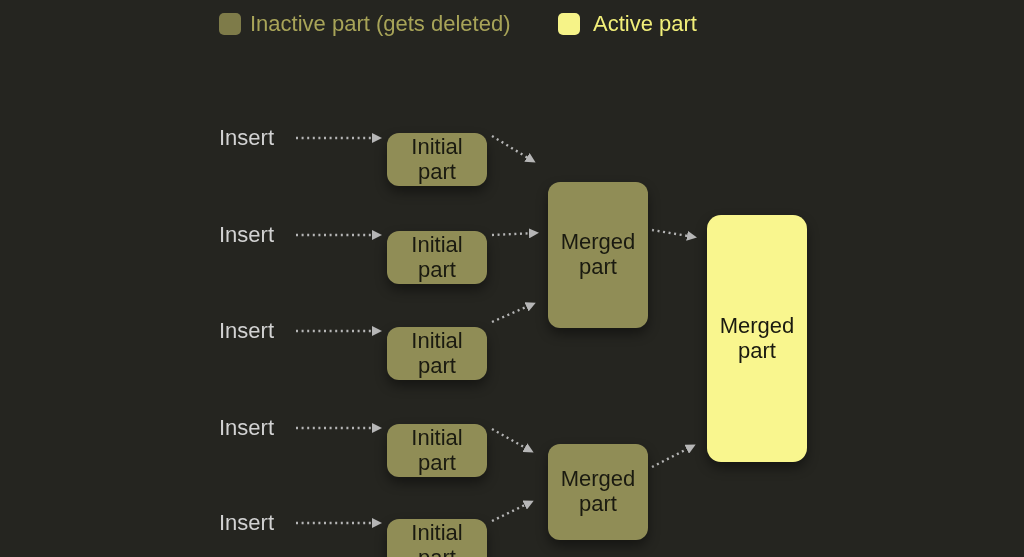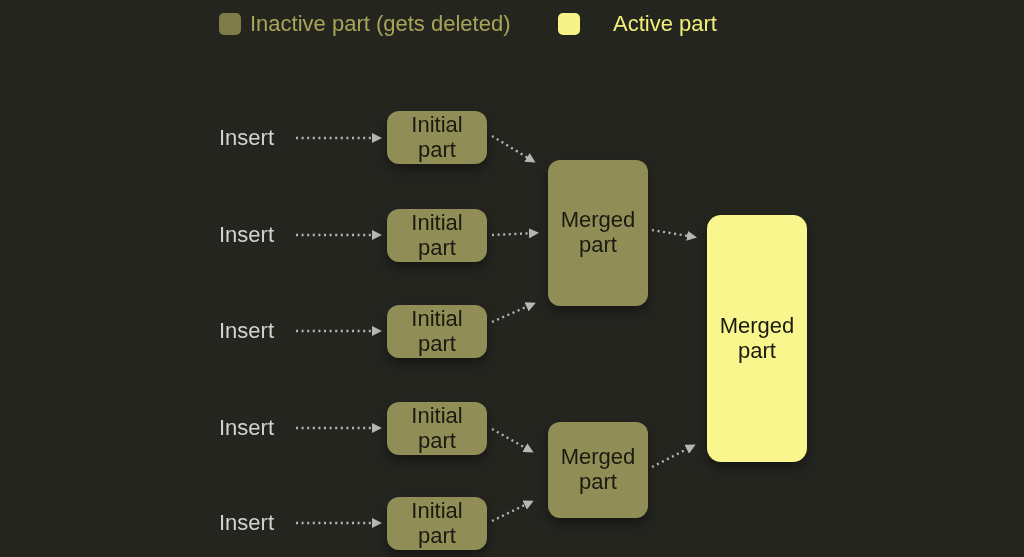--- a/index.html
+++ b/index.html
@@ -16,41 +16,41 @@
   
   .legend-swatch{
     position:absolute;width:22px;height:22px;border-radius:5px;top:13px;
   }
   .legend-swatch.inactive{left:219px;background:var(--inactive-swatch,#7e7b49);}
   .legend-swatch.active{left:558px;background:var(--active-swatch,#f6f388);}
   .legend-label{
     position:absolute;top:10px;font-size:22px;line-height:28px;white-space:nowrap;
   }
   .legend-label.inactive{left:250px;color:var(--inactive-text,#a8a458);}
-  .legend-label.active{left:593px;color:var(--active-text,#f2ef79);margin-left:20px;}
+  .legend-label.active{left:593px;color:var(--active-text,#f2ef79);}
   
   svg.arrows{position:absolute;left:0;top:0;pointer-events:none;}
   svg.arrows path.link{
     fill:none;stroke:var(--arrow,#b6b6b6);
     stroke-width:2.4;stroke-dasharray:2 3.6;
   }
   
   .insert-label{
     position:absolute;left:219px;width:72px;
     color:#d2d2d2;font-size:22px;line-height:30px;
   }
   
   .part-box{
     position:absolute;display:flex;align-items:center;justify-content:center;
     text-align:center;border-radius:12px;
     font-size:22px;line-height:1.12;color:#1a1a10;
     box-shadow:0 6px 12px rgba(0,0,0,.42);
     padding:0 4px;box-sizing:border-box;
   }
-  .part-box.inactive{background:var(--inactive-fill,#908d56);}
+  .part-box.inactive{background:var(--inactive-fill,#908d56);margin-top:22px;}
   .part-box.active{background:var(--active-fill,#f9f68e);border-radius:14px;}
   .initial{left:387px;width:100px;height:53px;}
   .initial.r1{top:111px;}
   .initial.r2{top:209px;}
   .initial.r3{top:305px;}
   .initial.r4{top:402px;}
   .initial.r5{top:497px;}
   .merged-top{left:548px;top:160px;width:100px;height:146px;}
   .merged-bottom{left:548px;top:422px;width:100px;height:96px;}
   .merged-final{left:707px;top:215px;width:100px;height:247px;}

